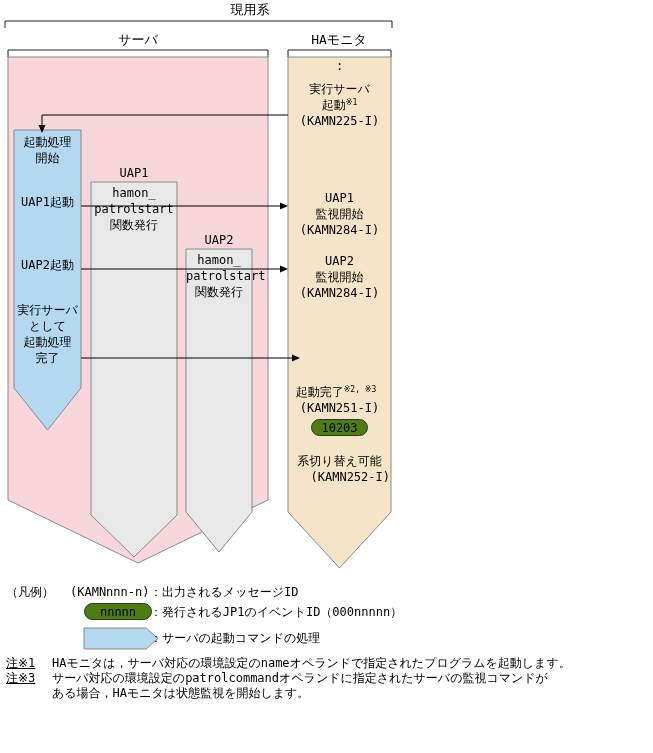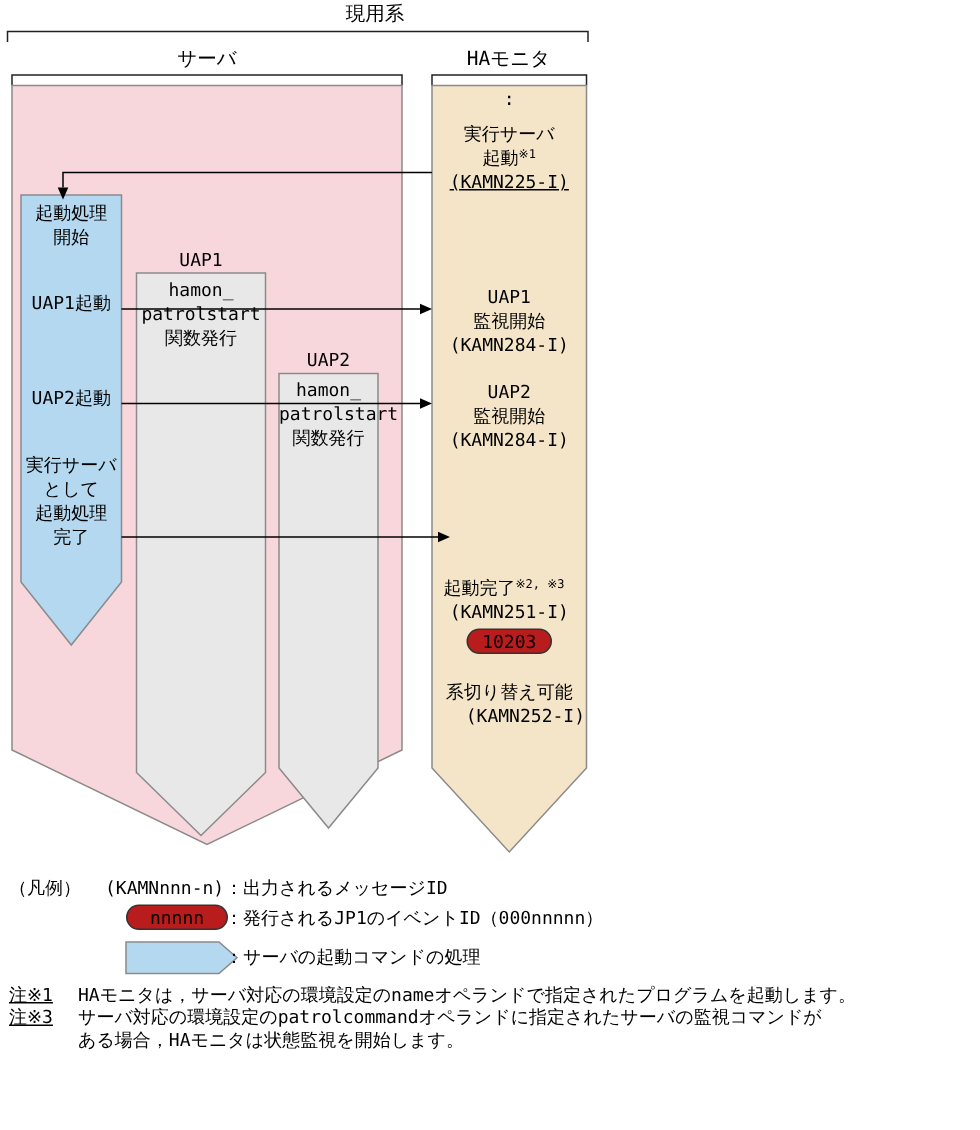--- a/index.html
+++ b/index.html
@@ -7,21 +7,21 @@
   .stage {
     position:relative; width:653px; height:753px; background:#fff; overflow:hidden;
     font-family:"DejaVu Sans Mono","DejaVu Sans",sans-serif; color:#000;
   }
   .stage svg { position:absolute; left:0; top:0; }
   .txt { position:absolute; font-size:12px; line-height:16px; white-space:pre-line; }
   .hdr { font-size:13px; }
   .ctr { text-align:center; }
   .ref { font-size:8px; vertical-align:4px; line-height:0; }
   .pill {
-    position:absolute; background:#b91c1c; border:1px solid #333; border-radius:9px;
+    position:absolute; background:#4d7c0f; border:1px solid #333; border-radius:9px;
     font-size:12px; display:flex; align-items:center; justify-content:center;
   }
   .notes { position:absolute; left:6px; top:656px; width:645px; font-size:12px; line-height:15px; }
   .note-row { display:flex; }
   .note-label { width:46px; flex:none;text-decoration:underline; }
   .note-text { white-space:pre-line; }
 </style>
 </head>
 <body>
 
@@ -77,21 +77,21 @@
 関数発行</div>
   <div class="txt ctr" style="left:186px;top:232px;width:66px;">UAP2</div>
   <div class="txt ctr" style="left:186px;top:252px;width:66px;">hamon_
 patrolstart
 関数発行</div>
 
   <div class="txt ctr" style="left:289px;top:58px;width:101px;">:</div>
 
   <div class="txt ctr" style="left:289px;top:81px;width:101px;">実行サーバ</div>
   <div class="txt ctr" style="left:289px;top:97px;width:101px;"><span>起動</span><sup class="ref">※1</sup></div>
-  <div class="txt ctr" style="left:289px;top:113px;width:101px;text-decoration:underline;">(KAMN225-I)</div>
+  <div class="txt ctr" style="left:289px;top:113px;width:101px;">(KAMN225-I)</div>
 
   <div class="txt ctr" style="left:289px;top:190px;width:101px;">UAP1</div>
   <div class="txt ctr" style="left:289px;top:206px;width:101px;">監視開始</div>
   <div class="txt ctr" style="left:289px;top:222px;width:101px;">(KAMN284-I)</div>
 
   <div class="txt ctr" style="left:289px;top:253px;width:101px;">UAP2</div>
   <div class="txt ctr" style="left:289px;top:269px;width:101px;">監視開始</div>
   <div class="txt ctr" style="left:289px;top:285px;width:101px;">(KAMN284-I)</div>
 
   <div class="txt ctr" style="left:289px;top:384px;width:94px;"><span>起動完了</span><sup class="ref">※2, ※3</sup></div>

